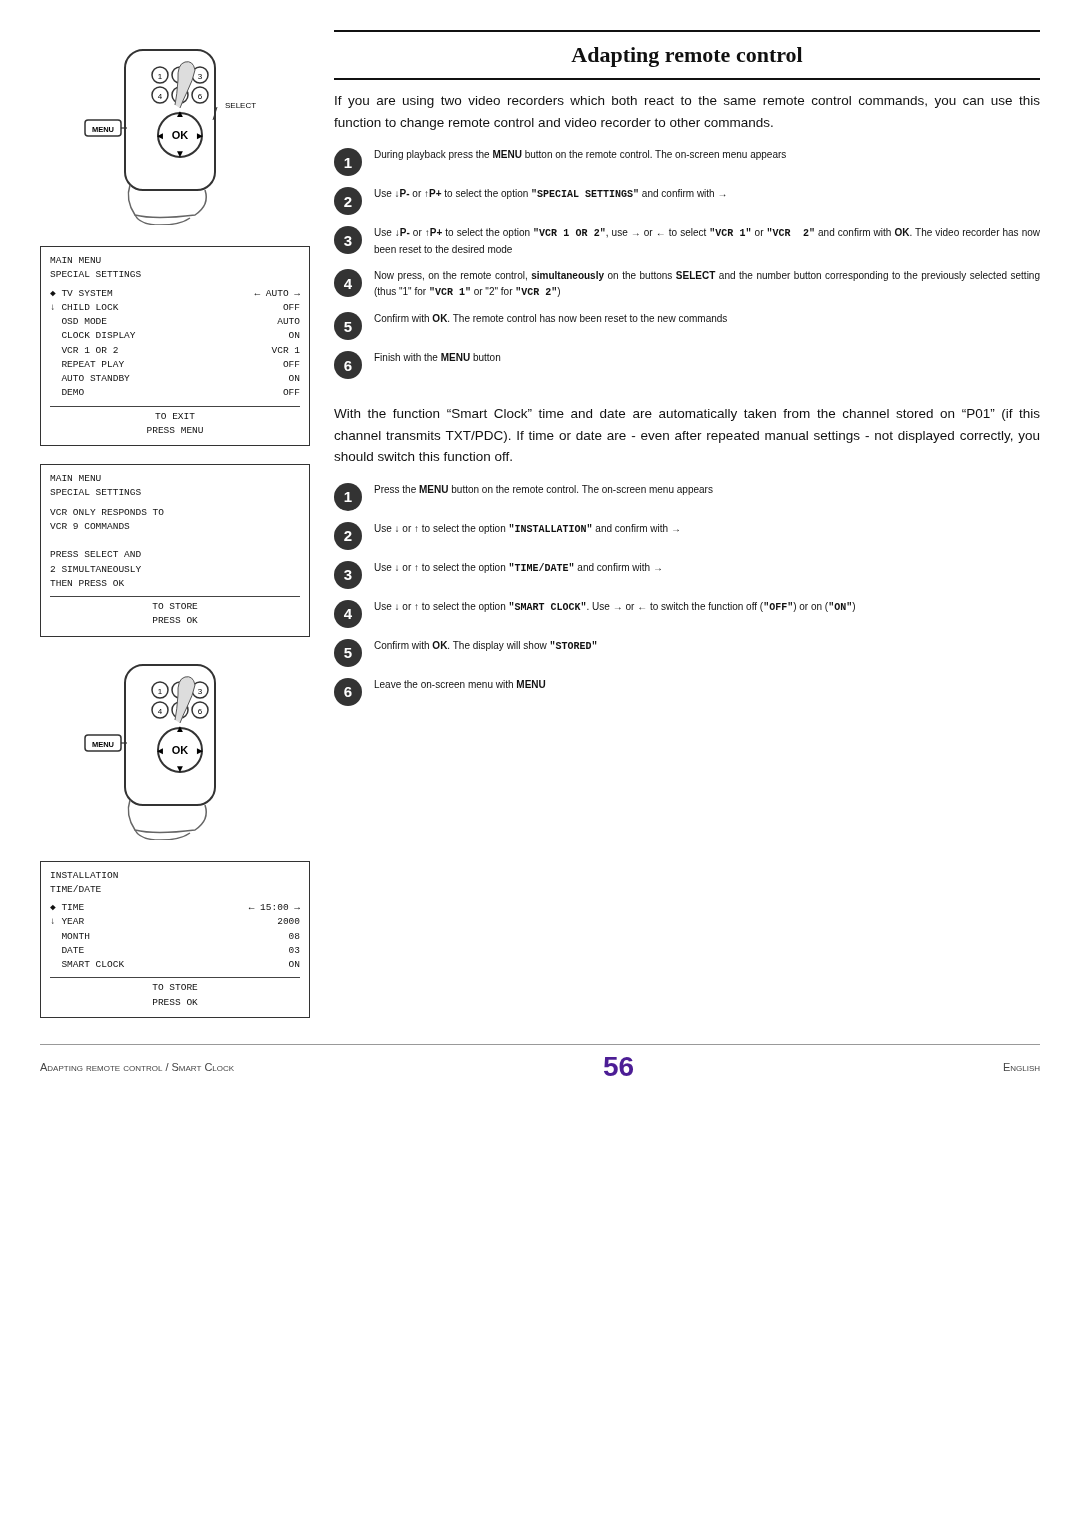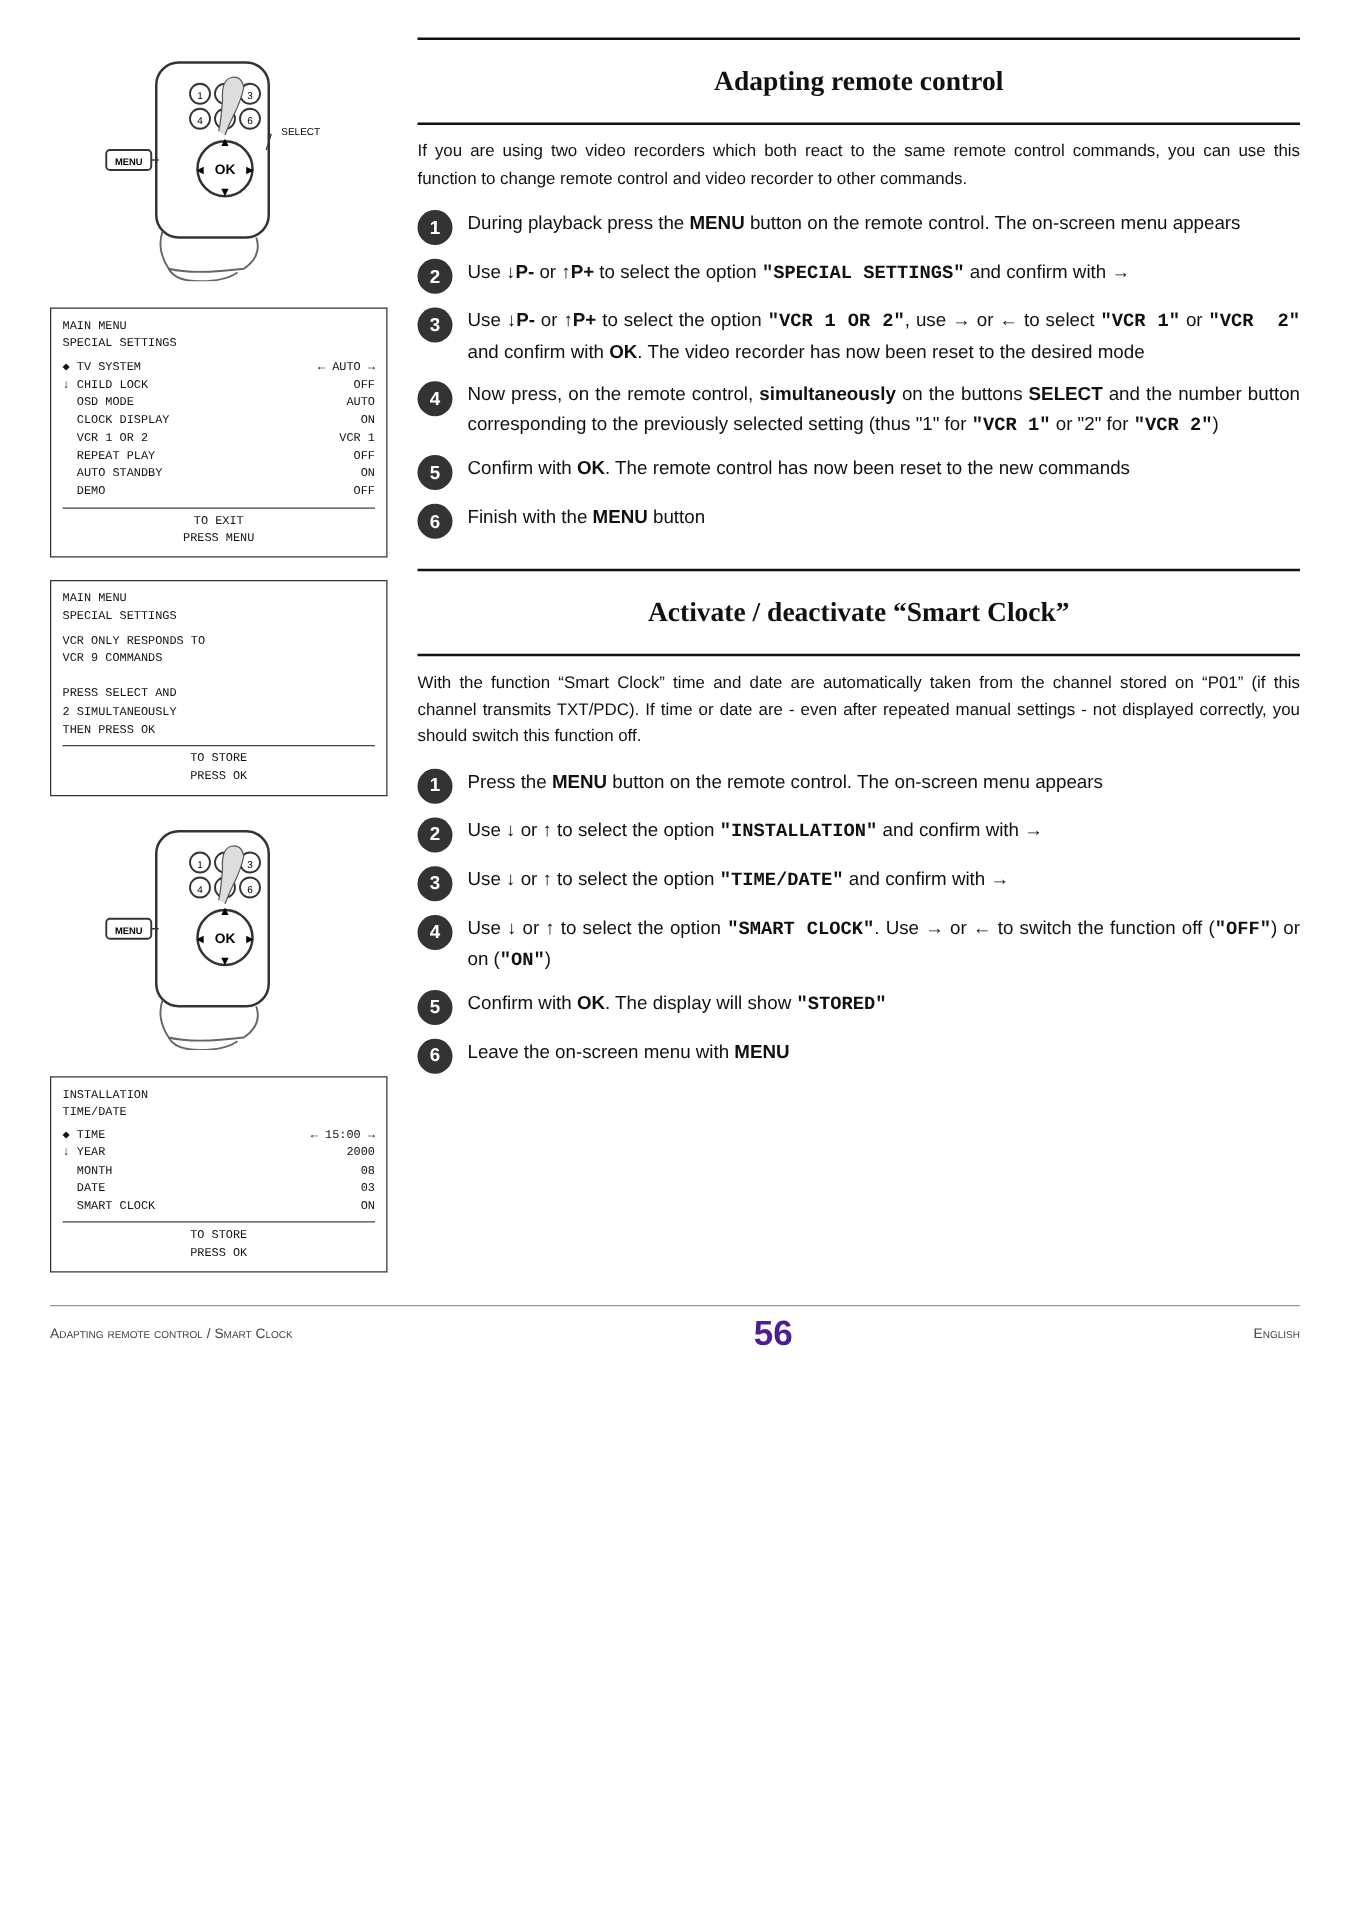--- a/index.html
+++ b/index.html
@@ -47,21 +47,21 @@
     }
 
     
     .section-heading {
       background: #fff;
       border-top: 2.5px solid #111;
       border-bottom: 2.5px solid #111;
       text-align: center;
       font-size: 22px;
       font-weight: bold;
-      padding: 20px 10px;
+      padding: 10px 10px;
       margin-bottom: 10px;
       font-family: Georgia, 'Times New Roman', serif;
     }
 
     .section-body {
       font-size: 13.5px;
       line-height: 1.6;
       margin-bottom: 14px;
       text-align: justify;
     }
@@ -88,21 +88,21 @@
       background: #333;
       color: #fff;
       border-radius: 50%;
       font-size: 15px;
       font-weight: bold;
       flex-shrink: 0;
       margin-top: 1px;
     }
     .step-text {
       flex: 1;
-      font-size: 15px;
+      font-size: 10px;
       line-height: 1.6;
       text-align: justify;
     }
     .step-text b, .step-text strong {
       font-weight: bold;
     }
     .monospace {
       font-family: 'Courier New', monospace;
       font-weight: bold;
     }
@@ -357,23 +357,20 @@
         </div>
       </li>
       <li class="step-item">
         <div class="step-num">6</div>
         <div class="step-text">
           Finish with the <strong>MENU</strong> button
         </div>
       </li>
     </ul>
 
-    <div class="section-heading">
-      Activate / deactivate “Smart Clock”
-    </div>
     <div class="section-body">
       <span>With the function “Smart Clock” time and date are automatically taken from the channel stored on “P01” (if this channel transmits TXT/PDC). If time  or date are - even after repeated manual settings - not displayed correctly, you should switch this function off.</span>
     </div>
 
     <ul class="steps-list">
       <li class="step-item">
         <div class="step-num">1</div>
         <div class="step-text">
           Press the <strong>MENU</strong> button on the remote control. The on-screen menu appears
         </div>

